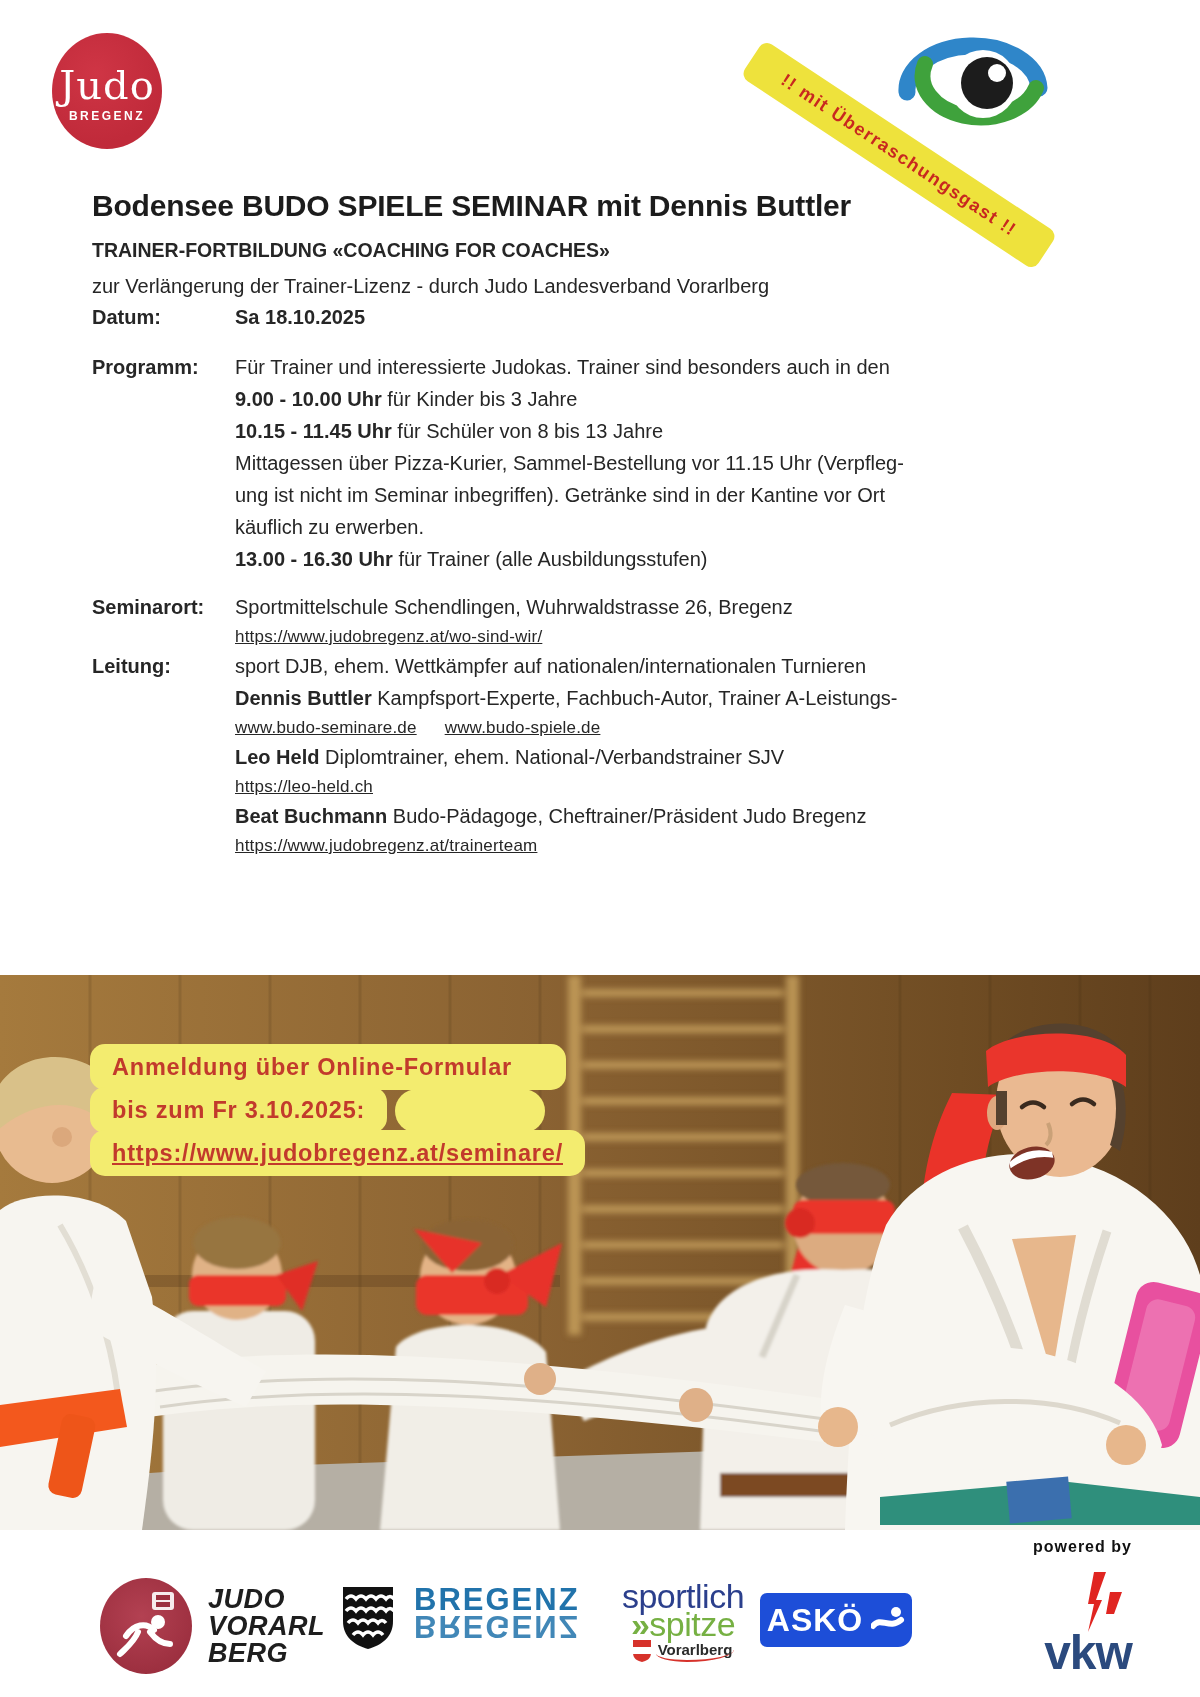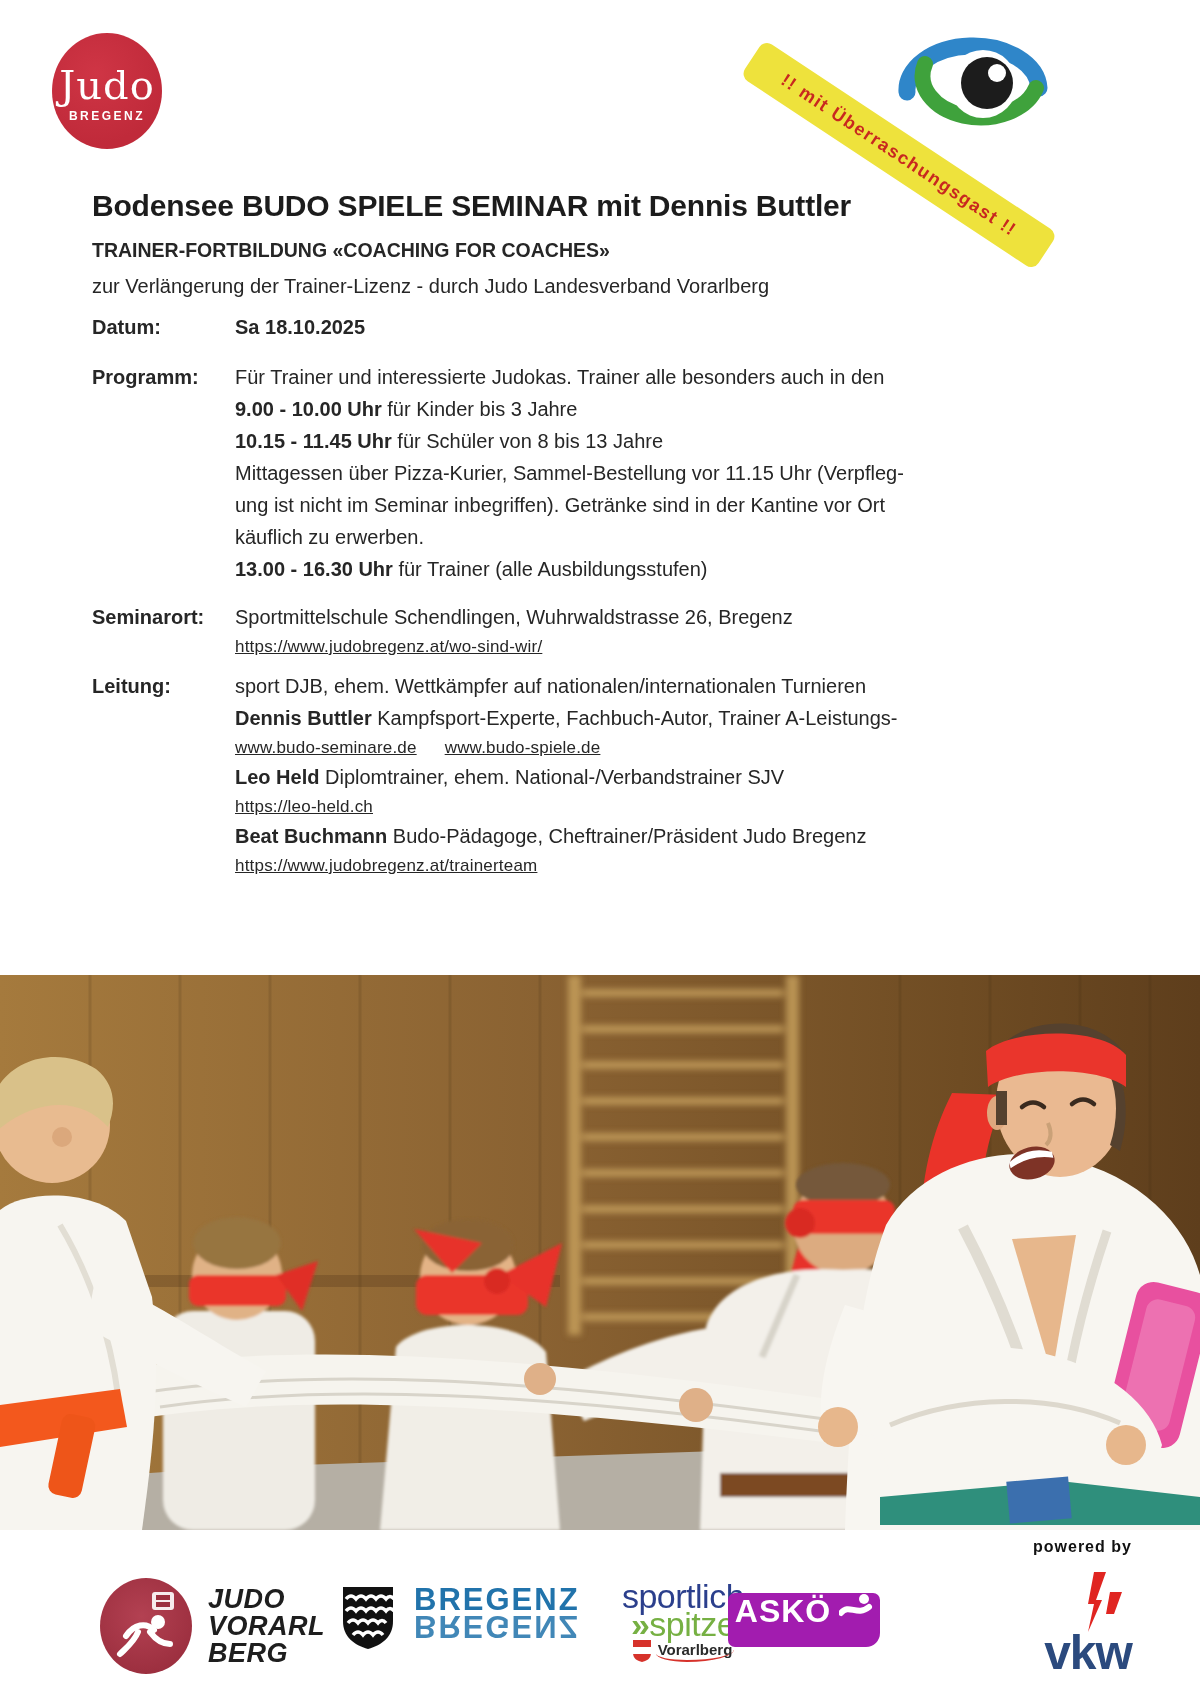--- a/index.html
+++ b/index.html
@@ -24,21 +24,21 @@
   .title{font-size:30px;font-weight:bold;line-height:36px;color:#1c1c1c;letter-spacing:-.2px;}
   .subtitle{font-size:19.5px;font-weight:bold;margin-top:14px;line-height:24px;}
   .line3{font-size:20px;margin-top:9px;line-height:30px;}
   .recognition{font-size:20px;margin-top:5px;line-height:35px;}
   .b{font-weight:bold;}
   .ul{text-decoration:underline;}
   .row{display:grid;grid-template-columns:143px 1fr;}
   .row .lbl{font-weight:bold;font-size:20px;line-height:32px;}
   .txt{font-size:20px;line-height:32px;}
   .lk{font-size:17px;line-height:27px;text-decoration:underline;letter-spacing:.2px;}
-  .mt14{margin-top:10px;} .mt18{margin-top:18px;} .mt16{margin-top:16px;}
+  .mt14{margin-top:0;} .mt18{margin-top:18px;} .mt16{margin-top:16px;}
   .linkrow span{margin-right:28px;}
 
   
   .photo{position:absolute;left:0;top:975px;width:1200px;height:555px;overflow:hidden;}
   .photo svg{display:block;}
 
   .regbox{position:absolute;left:90px;top:72px;width:500px;}
   .regrow{display:flex;margin-top:-3px;}
   .pill{background:#f3ec6f;border-radius:15px;color:#c23a2c;font-weight:bold;font-size:23.5px;
         line-height:46px;padding:0 22px;letter-spacing:.8px;white-space:nowrap;}
@@ -53,22 +53,22 @@
   .jv-text{margin-left:16px;font-weight:bold;font-style:italic;font-size:27px;line-height:27px;color:#1e1e1e;letter-spacing:.5px;}
   .bz{position:absolute;left:340px;top:55px;display:flex;align-items:flex-start;}
   .bz-word{margin-left:18px;color:#2173ab;font-weight:bold;font-size:31px;letter-spacing:2px;line-height:30px;}
   .bz-word .refl{display:block;transform:scaleY(-1);opacity:.85;margin-top:-4px;}
   .sp{position:absolute;left:578px;top:51px;width:210px;text-align:center;}
   .sp .w1{color:#2b3f8c;font-size:34px;line-height:30px;letter-spacing:-.5px;}
   .sp .w2{color:#76b043;font-size:34px;line-height:30px;margin-top:-2px;letter-spacing:-.5px;}
   .sp .arrows{color:#76b043;font-weight:bold;}
   .sp .vlb{display:flex;align-items:center;justify-content:center;margin-top:0px;}
   .sp .vlb-name{font-size:15px;font-weight:bold;color:#2a2a2a;border-bottom:2.5px solid #d6322b;border-radius:0 0 60% 40%;padding:0 2px 2px 2px;margin-left:4px;}
-  .askoe{position:absolute;left:728px;top:63px;width:152px;height:54px;background:#a21caf;border-radius:7px 7px 14px 7px;
-    display:flex;justify-content:center;color:#fff;font-weight:bold;font-size:32px;letter-spacing:1px;}
+  .askoe{position:absolute;left:760px;top:63px;width:152px;height:54px;background:#1d4ed8;border-radius:7px 7px 14px 7px;
+    display:flex;align-items:center;justify-content:center;color:#fff;font-weight:bold;font-size:32px;letter-spacing:1px;}
   .askoe svg{margin-left:8px;}
   .vkw{position:absolute;left:985px;top:8px;}
   .vkw .pby{font-weight:bold;font-size:16px;letter-spacing:1px;color:#111;margin-left:48px;}
   .vkw-logo{display:flex;align-items:flex-end;margin-top:14px;flex-direction:column;}
   .vkw-name{color:#2b4a7e;font-weight:bold;font-size:48px;line-height:42px;letter-spacing:-1px;margin-left:4px;}
 </style>
 </head>
 <body>
 
 <div class="page">
@@ -97,21 +97,21 @@
 
 
     <div class="row mt14">
       <div class="lbl">Datum:</div>
       <div class="txt b">Sa 18.10.2025</div>
     </div>
 
     <div class="row mt18">
       <div class="lbl">Programm:</div>
       <div>
-        <div class="txt">Für Trainer und interessierte Judokas. Trainer alle besonders auch in den</div>
+        <div class="txt">Für Trainer und interessierte Judokas. Trainer sind besonders auch in den</div>
         <div class="txt"><span class="b">9.00 - 10.00 Uhr</span><span> für Kinder bis 3 Jahre</span></div>
         <div class="txt"><span class="b">10.15 - 11.45 Uhr</span><span> für Schüler von 8 bis 13 Jahre</span></div>
         <div class="txt">Mittagessen über Pizza-Kurier, Sammel-Bestellung vor 11.15 Uhr (Verpfleg-</div>
         <div class="txt">ung ist nicht im Seminar inbegriffen). Getränke sind in der Kantine vor Ort</div>
         <div class="txt">käuflich zu erwerben.</div>
         <div class="txt"><span class="b">13.00 - 16.30 Uhr</span><span> für Trainer (alle Ausbildungsstufen)</span></div>
       </div>
     </div>
 
     <div class="row mt16">
@@ -247,20 +247,32 @@
         <path d="M845,330 C824,382 818,420 822,452 L872,462 C862,420 866,380 880,340 Z" fill="#f8f6f1"></path>
         <circle cx="838" cy="452" r="20" fill="#e7b78c"></circle>
         <path d="M860,432 C900,380 980,360 1050,380 C1110,395 1152,430 1162,470 L1140,542 C1080,500 980,480 895,507 Z" fill="#f8f6f1"></path>
         <path d="M890,450 C960,420 1050,418 1120,448" stroke="#ddd8cd" stroke-width="5" fill="none"></path>
         <circle cx="1126" cy="470" r="20" fill="#e7b78c"></circle>
         <path d="M880,522 L1060,506 L1200,522 L1200,550 L880,550 Z" fill="#2f8f7c"></path>
         <rect x="1008" y="504" width="62" height="42" fill="#3b6fae" transform="rotate(-5 1039 525)"></rect>
       </g>
     </svg>
 
+    <div class="regbox">
+      <div class="regrow">
+          <div class="pill wide">Anmeldung über Online-Formular</div>
+        </div>
+      <div class="regrow">
+        <div class="pill">bis zum Fr 3.10.2025:</div>
+        <div class="blob"></div>
+      </div>
+      <div class="regrow">
+          <div class="pill"><span class="ul">https://www.judobregenz.at/seminare/</span></div>
+        </div>
+    </div>
   </div>
 
   <div class="sponsors">
 
     <div class="jv">
       <div class="jv-circle">
         <svg width="92" height="96" viewBox="0 0 92 96">
           <rect x="52" y="14" width="22" height="18" rx="3" fill="#ffffff" opacity="0.9"></rect>
           <rect x="56" y="17" width="14" height="5" fill="#9c2f3f"></rect>
             <rect x="56" y="24" width="14" height="5" fill="#9c2f3f"></rect>

